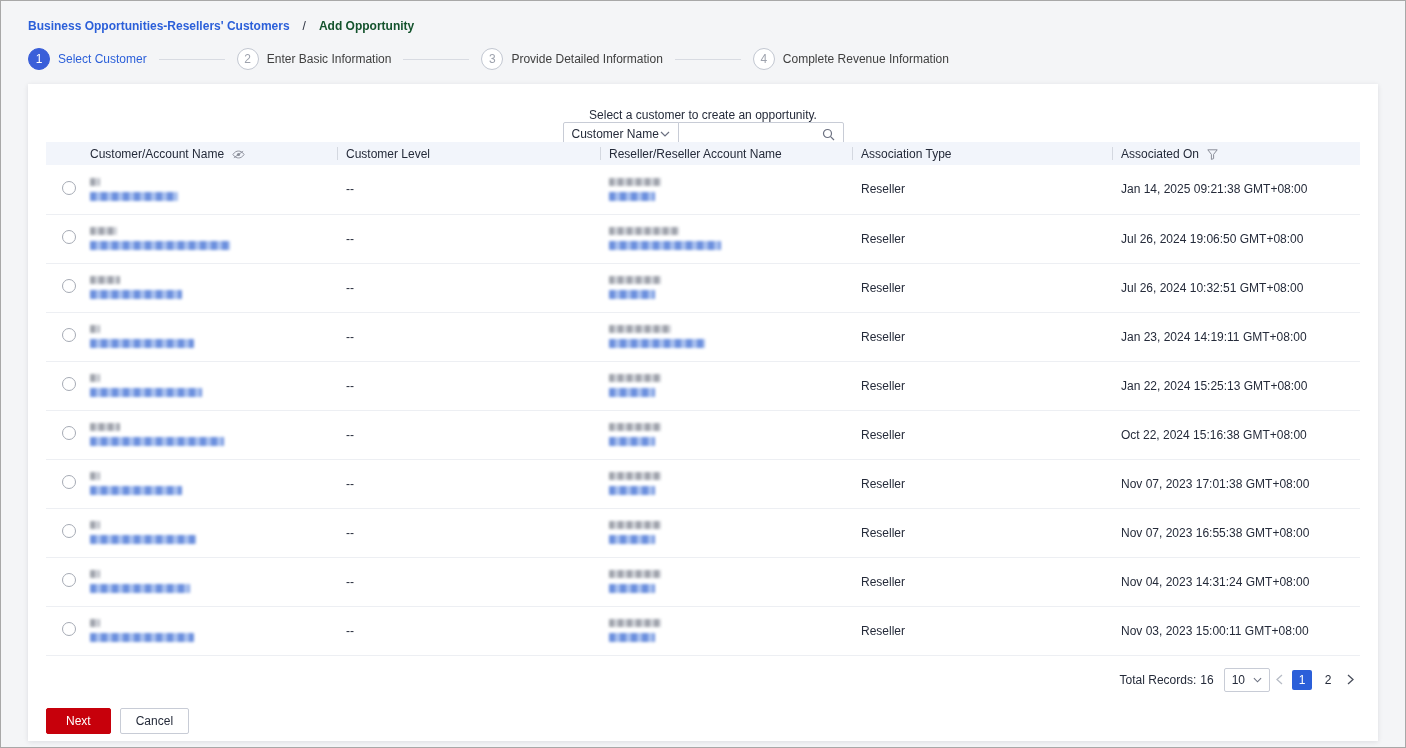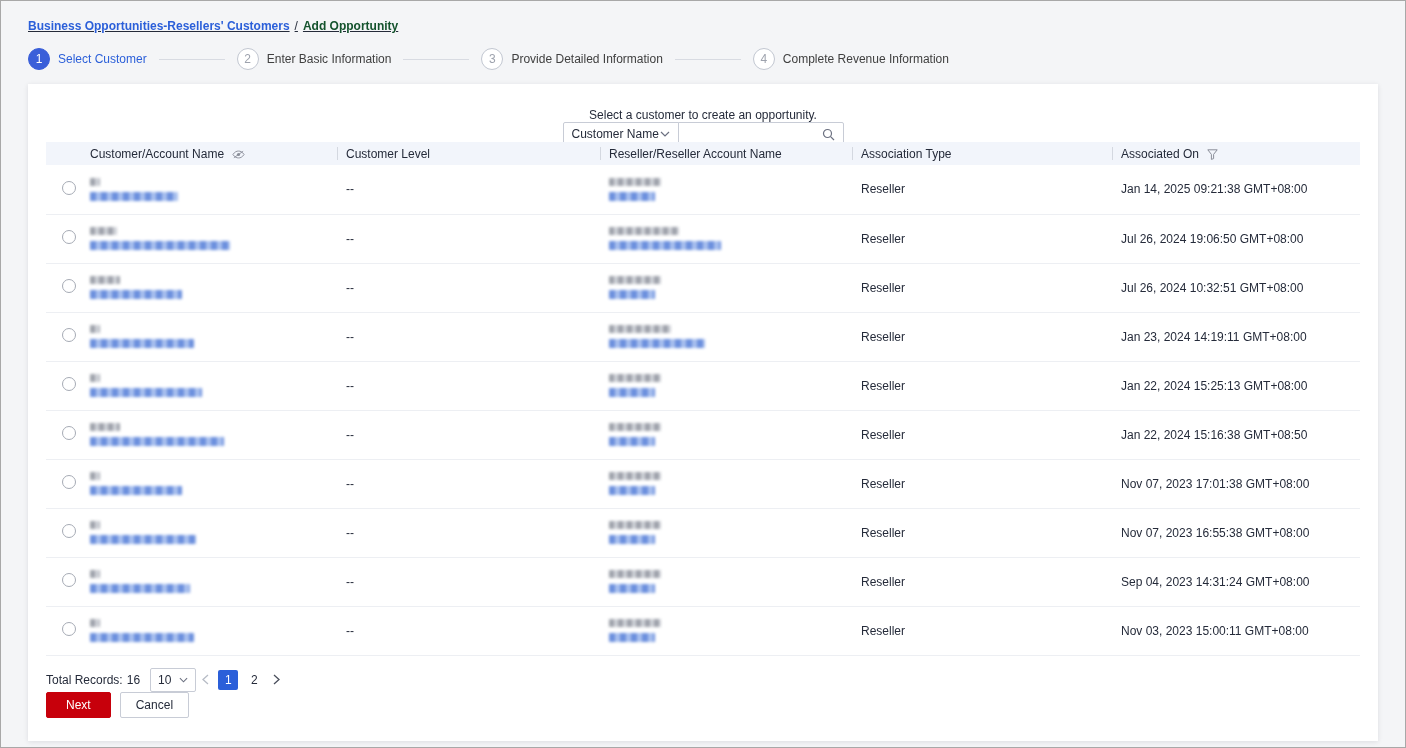--- a/index.html
+++ b/index.html
@@ -11,21 +11,21 @@
   }
   .window {
     width:1406px; height:748px;
     border:1px solid #a8a8a8;
     background:#f4f5f7;
     overflow:hidden;
     position:relative;
   }
   
   .topbar { padding:18px 27px 0 27px; }
-  .breadcrumb { font-size:12px; color:#252b3a; display:flex; align-items:center; gap:5px;text-decoration:underline; }
+  .breadcrumb { font-size:12px; color:#252b3a; display:flex; align-items:center; gap:13px; }
   .breadcrumb a { color:#2b5fd9; text-decoration:none; cursor:pointer; font-weight:600; }
   .breadcrumb .crumb-sep { color:#252b3a; }
   .breadcrumb .crumb-current { font-weight:700; color:#14532d; }
 
   .stepper { display:flex; align-items:center; margin-top:15px; }
   .step { display:flex; align-items:center; }
   .step-circle {
     width:22px; height:22px; border-radius:50%;
     border:1px solid #c2c7d1; background:#fff;
     color:#9da2ad; font-size:12px;
@@ -87,36 +87,36 @@
     width:14px; height:14px; border-radius:50%;
     border:1px solid #a6abb5; background:#fff;
     display:inline-block; cursor:pointer;
   }
   .lines { display:flex; flex-direction:column; gap:6px; }
   .redact { display:block; height:9px; border-radius:1px; filter:blur(1.6px); }
   .redact-gray { height:8px; background:repeating-linear-gradient(90deg,#8d929c 0 5px,#c7cad1 5px 9px); opacity:.85; }
   .redact-blue { background:repeating-linear-gradient(90deg,#6b8fdd 0 6px,#a9c0ee 6px 11px); cursor:pointer; }
 
   
-  .pagination { display:flex; align-items:center; margin-top:12px; font-size:12px; color:#252b3a; }
+  .pagination { display:flex; align-items:center; margin-top:12px; font-size:12px; color:#252b3a;justify-content:flex-end; }
   .page-size {
     height:24px; border:1px solid #c8ccd6; border-radius:2px; background:#fff;
     display:flex; align-items:center; gap:8px; padding:0 7px;
     margin-left:10px; cursor:pointer;
   }
   .pg-arrow { margin:0 6px; display:flex; align-items:center; cursor:pointer; }
   .pg-num {
     min-width:20px; height:20px; border-radius:2px;
     display:flex; align-items:center; justify-content:center;
     margin:0 3px; cursor:pointer; padding:0 4px;
   }
   .pg-num.active { background:#2b5fd9; color:#fff; cursor:default; }
 
   
-  .actions { display:flex; gap:9px; }
+  .actions { display:flex; gap:9px; margin-top:16px; }
   .btn { height:26px; font-size:12px; border-radius:2px; cursor:pointer; font-family:"Liberation Sans",sans-serif; }
   .btn-next { background:#c7000b; border:1px solid #c7000b; color:#fff; padding:0 19px; }
   .btn-cancel { background:#fff; border:1px solid #c8ccd6; color:#252b3a; padding:0 15px; }
 </style>
 </head>
 <body>
 
 <div class="window">
 
   <div class="topbar">
@@ -310,21 +310,21 @@
               </div>
             </td>
             <td>--</td>
             <td>
               <div class="lines">
                 <span class="redact redact-gray" style="width: 52px;"></span>
                 <span class="redact redact-blue" style="width: 46px;"></span>
               </div>
             </td>
             <td>Reseller</td>
-            <td>Jan 22, 2024 15:16:38 GMT+08:50</td>
+            <td>Oct 22, 2024 15:16:38 GMT+08:00</td>
           </tr>
           <tr>
             <td class="cell-radio"><span class="radio"></span></td>
             <td>
               <div class="lines">
                 <span class="redact redact-gray" style="width: 10px;"></span>
                 <span class="redact redact-blue" style="width: 92px;"></span>
               </div>
             </td>
             <td>--</td>
@@ -364,21 +364,21 @@
               </div>
             </td>
             <td>--</td>
             <td>
               <div class="lines">
                 <span class="redact redact-gray" style="width: 52px;"></span>
                 <span class="redact redact-blue" style="width: 46px;"></span>
               </div>
             </td>
             <td>Reseller</td>
-            <td>Sep 04, 2023 14:31:24 GMT+08:00</td>
+            <td>Nov 04, 2023 14:31:24 GMT+08:00</td>
           </tr>
           <tr>
             <td class="cell-radio"><span class="radio"></span></td>
             <td>
               <div class="lines">
                 <span class="redact redact-gray" style="width: 10px;"></span>
                 <span class="redact redact-blue" style="width: 104px;"></span>
               </div>
             </td>
             <td>--</td>

